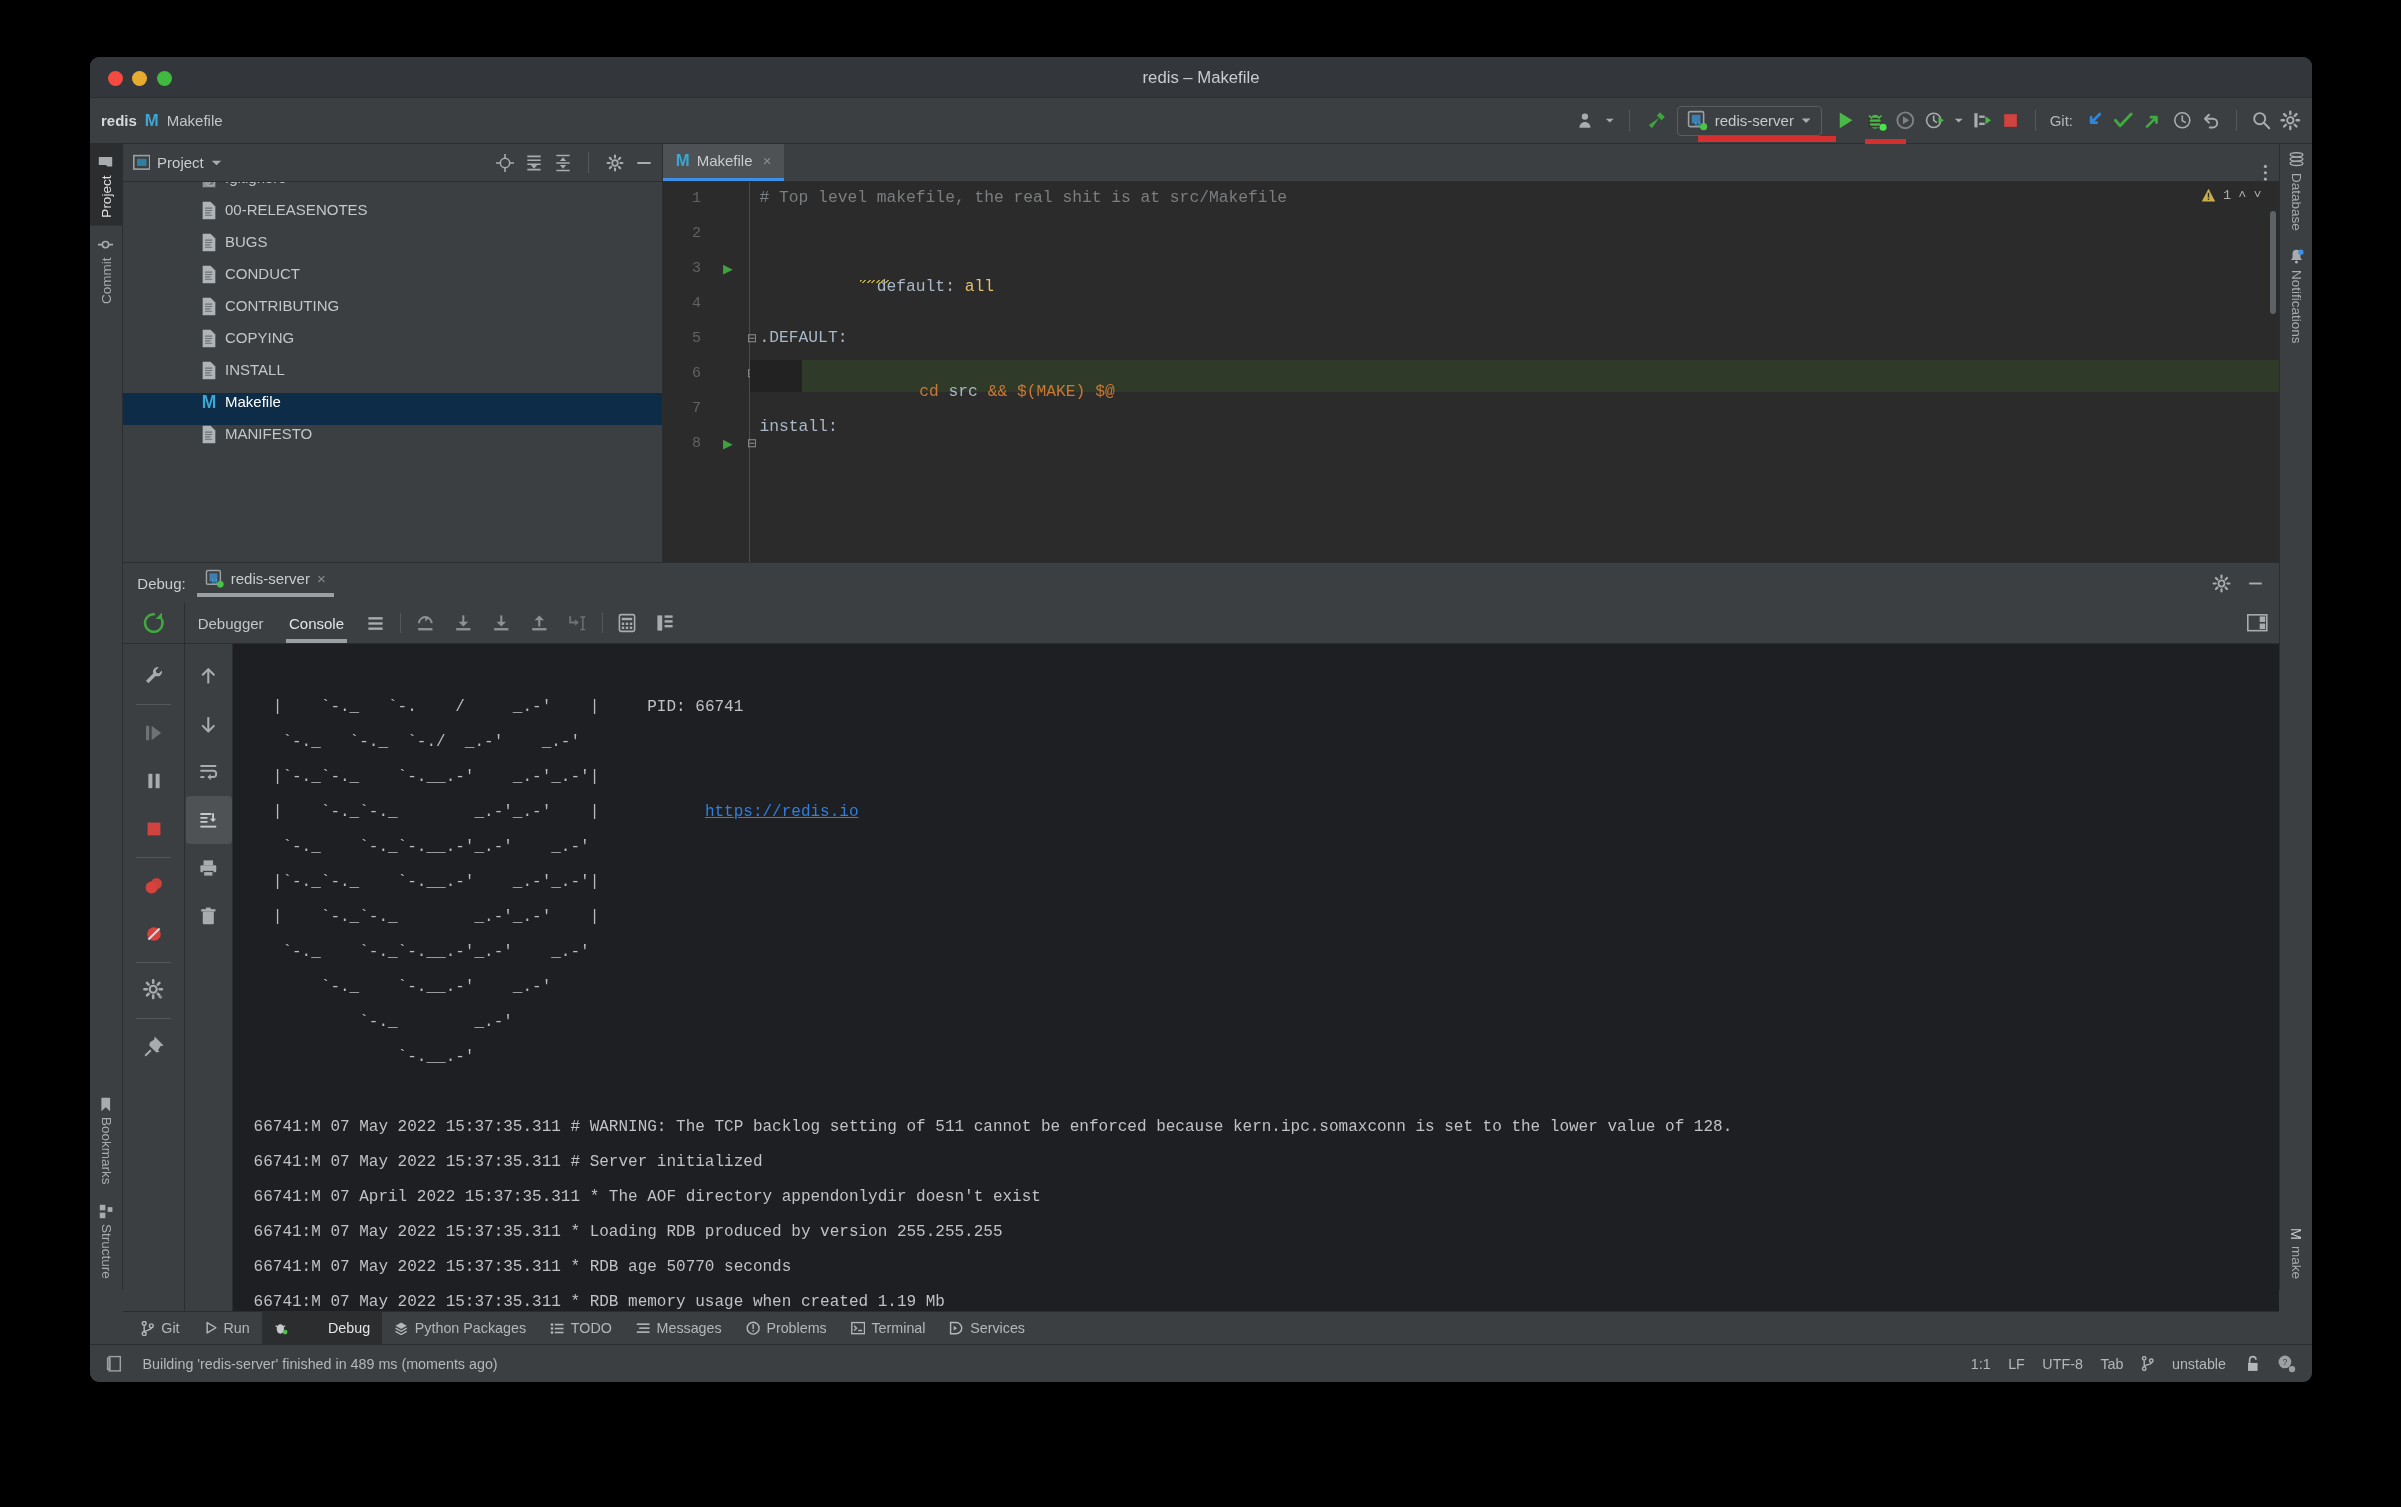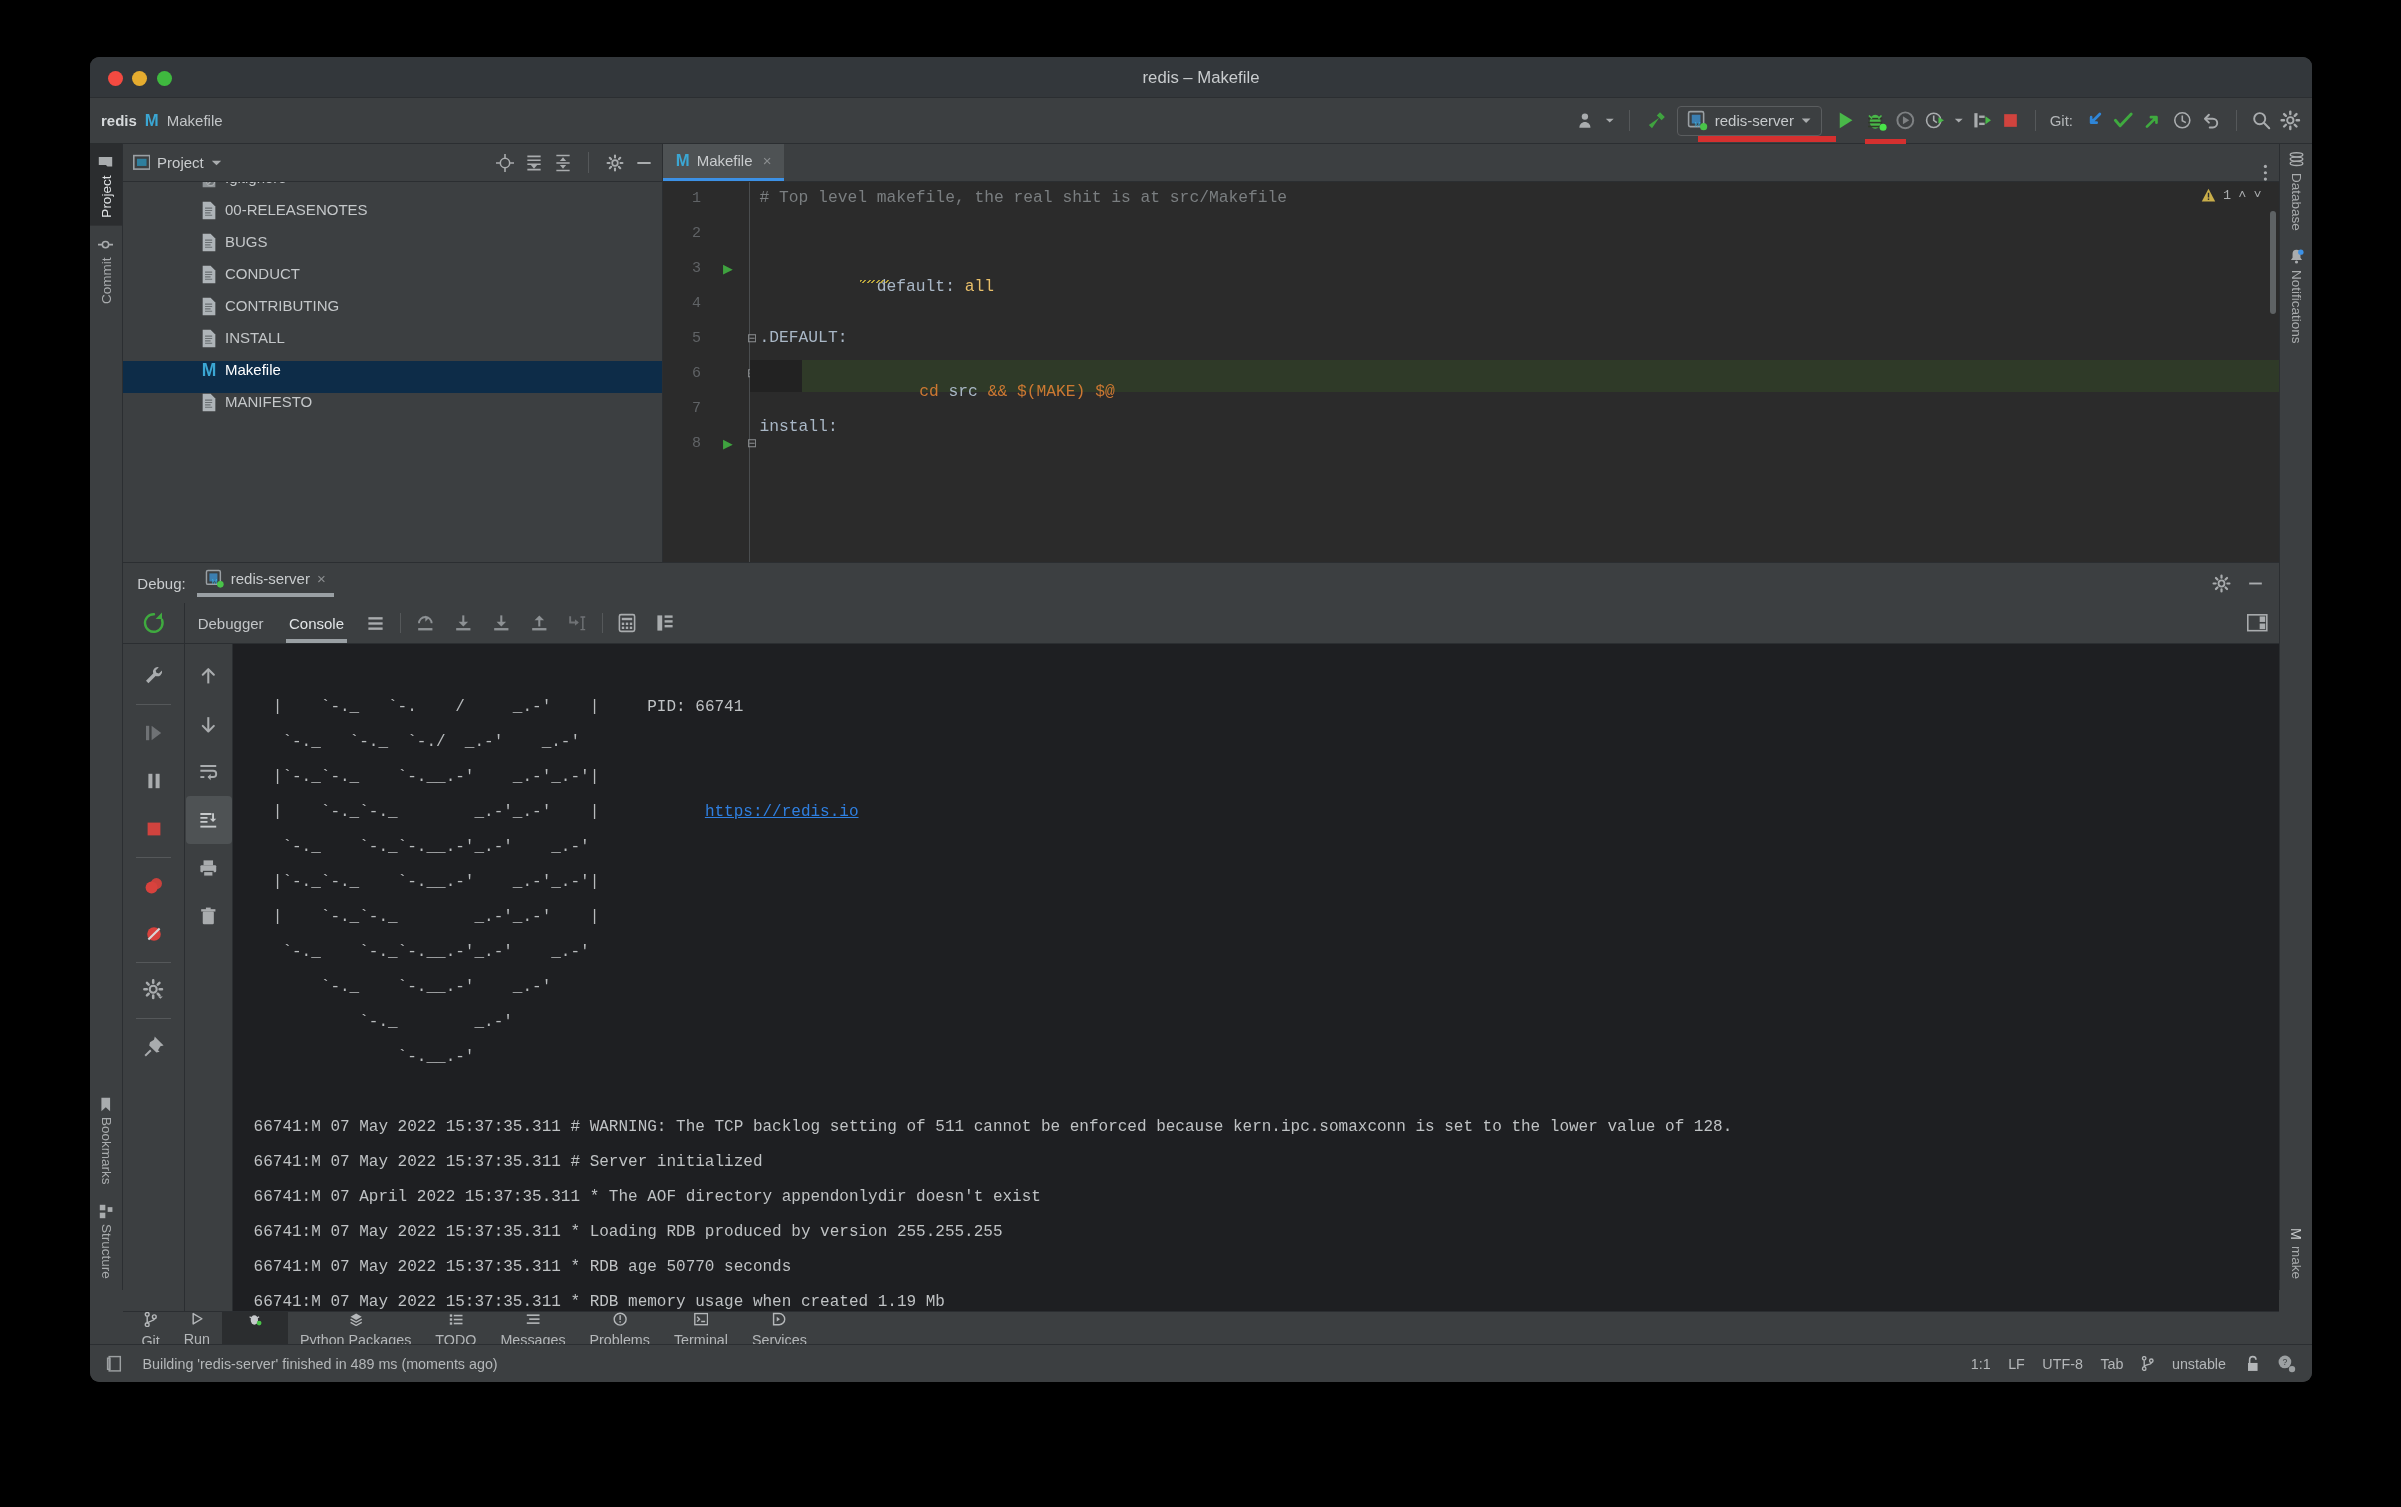--- a/index.html
+++ b/index.html
@@ -137,21 +137,21 @@
     font-size:16px; color:#bfc2c4; line-height:35px; white-space:pre; }
   .art { color:#b8bbbd; }
   .url { color:#2f7fe0; text-decoration:underline; }
   .logln { color:#bfc2c4; }
 
   
   .bottombar { position:absolute; left:33px; right:33px; bottom:38px;
     height:33px; background:#3c3f41; display:flex; align-items:center;
     gap:0; padding-left:6.4px; border-top:0.8px solid #2b2e31; }
   .btw { display:flex; align-items:center; gap:6.4px; padding:0 12px; height:33px;
-    font-size:14.3px; color:#b4b7b9;flex-direction:column; }
+    font-size:14.3px; color:#b4b7b9; }
   .btw.active { background:#2b2d2f; color:#e2e5e7;gap:40px; }
 
   
   .status { position:absolute; left:0; right:0; bottom:0; height:38px;
     background:#3c3f41; display:flex; align-items:center; padding:0 16px;
     gap:19px; border-top:0.8px solid #2b2e31; }
   .stxt { font-size:14.3px; color:#b4b7b9; }
   .status .rt { margin-left:auto; display:flex; align-items:center; gap:17.5px; }
   svg { display:block; }
 </style>
@@ -437,20 +437,29 @@
           <span>CONDUCT</span>
         </div>
         <div class="trow">
           <span class="fi ic">
             <svg width="16" height="19" viewBox="0 0 20 24">
                 <path d="M2 1h10l6 6v16H2z" fill="#aeb4b8"></path>
                 <path d="M5 9h9M5 12h9M5 15h7M5 18h9" stroke="#6a6f72" stroke-width="1.3"></path>
               </svg>
           </span>
           <span>CONTRIBUTING</span>
+        </div>
+        <div class="trow">
+          <span class="fi ic">
+            <svg width="16" height="19" viewBox="0 0 20 24">
+                <path d="M2 1h10l6 6v16H2z" fill="#aeb4b8"></path>
+                <path d="M5 9h9M5 12h9M5 15h7M5 18h9" stroke="#6a6f72" stroke-width="1.3"></path>
+              </svg>
+          </span>
+          <span>COPYING</span>
         </div>
         <div class="trow">
           <span class="fi ic">
             <svg width="16" height="19" viewBox="0 0 20 24">
                 <path d="M2 1h10l6 6v16H2z" fill="#aeb4b8"></path>
                 <path d="M5 9h9M5 12h9M5 15h7M5 18h9" stroke="#6a6f72" stroke-width="1.3"></path>
               </svg>
           </span>
           <span>INSTALL</span>
         </div>

